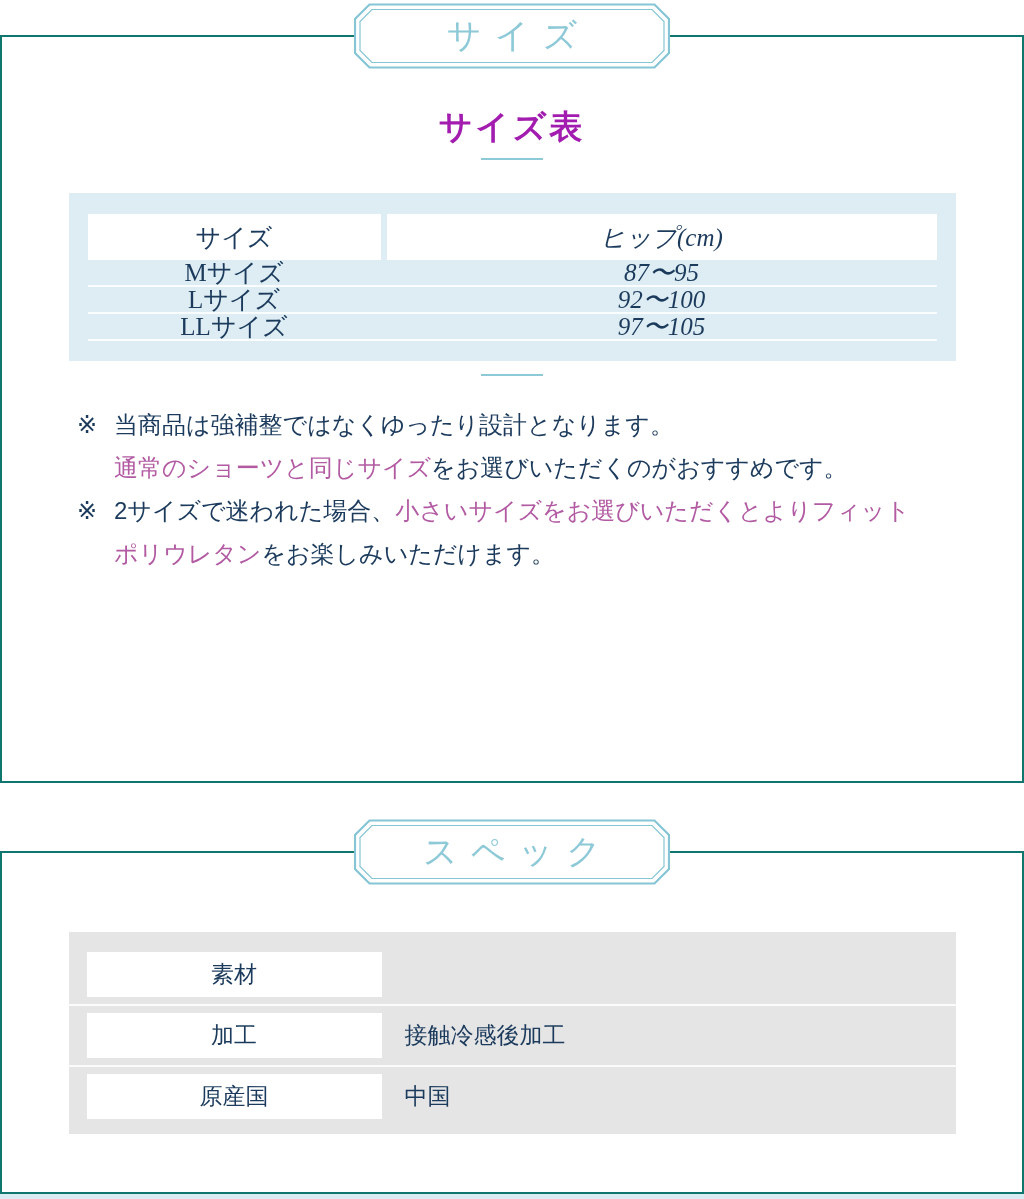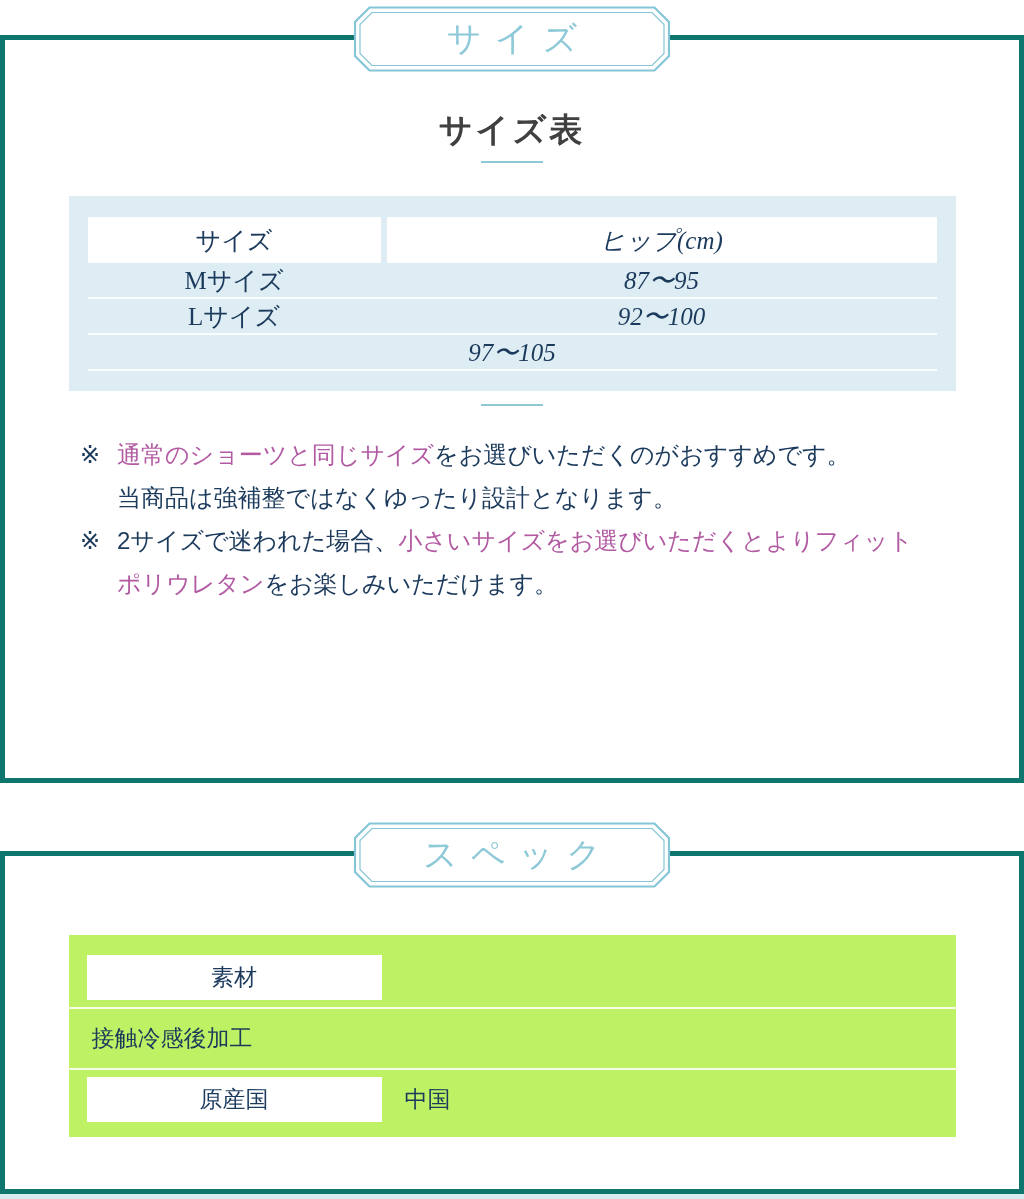--- a/index.html
+++ b/index.html
@@ -10,21 +10,21 @@
     overflow: hidden;
     position: relative;
     font-family: "Liberation Sans", "DejaVu Sans", sans-serif;
     color: #1b3a5c;
   }
 
   
   .section {
     position: relative;
     width: 100%;
-    border: 5px solid #0f766e;
+    border: 2px solid #0f766e;
     background: #ffffff;
   }
   .section-size { margin-top: 35px; height: 748px; }
   .section-spec { margin-top: 68px; height: 343px; }
   .bottom-strip {
     width: 100%;
     height: 5px;
     background: #d8ecf2;
   }
 
@@ -50,21 +50,21 @@
     padding-left: 13px; 
     color: #8ec9d8;
     font-weight: 400;
   }
 
   
   .subheading {
     text-align: center;
     font-size: 33px;
     letter-spacing: 3px;
-    color: #404040;
+    color: #a21caf;
     line-height: 1.1;
   }
   .subheading-rule {
     width: 62px;
     height: 2px;
     background: #8ec9d8;
     margin: 13px auto 0 auto;
   }
   .sh-size-chart { margin-top: 72px; }
   .sh-size-guide { margin-top: 64px; }
@@ -80,21 +80,21 @@
   }
   .st-header { display: flex; gap: 6px; height: 46px; }
   .st-header .st-cell {
     background: #ffffff;
     display: flex;
     align-items: center;
     justify-content: center;
   }
   .st-col1 { width: 293px; flex: none; }
   .st-col2 { flex: 1; font-style: italic; }
-  .st-row { display: flex; gap: 6px; height: 34px; }
+  .st-row { display: flex; gap: 6px; height: 25px; }
   .st-row .st-cell {
     display: flex;
     align-items: center;
     justify-content: center;
   }
   .st-sep { height: 2px; background: rgba(255,255,255,0.85); }
 
   
   .notes {
     margin: 27px 60px 0 75px;
@@ -103,21 +103,21 @@
   }
   .note { display: flex; align-items: flex-start; }
   .note-marker { width: 37px; flex: none; }
   .note-body { flex: 1; }
   .hl { color: #b25ba3; }
 
   
   .spec-table {
     width: 887px;
     margin: 79px auto 0 auto;
-    background: #bef264;
+    background: #e5e5e5;
     padding: 20px 0 15px 0;
     font-size: 23px;
   }
   .sp-row { display: flex; align-items: center; height: 45px; }
   .sp-label {
     width: 295px;
     height: 45px;
     margin-left: 18px;
     background: #ffffff;
     display: flex;
@@ -156,34 +156,35 @@
     </div>
     <div class="st-sep"></div>
 
     <div class="st-row">
       <div class="st-cell st-col1">Lサイズ</div>
       <div class="st-cell st-col2">92〜100</div>
     </div>
     <div class="st-sep"></div>
 
     <div class="st-row">
+      <div class="st-cell st-col1">LLサイズ</div>
       <div class="st-cell st-col2">97〜105</div>
     </div>
     <div class="st-sep"></div>
   </div>
 
   <div class="subheading-rule"></div>
 
   <div class="notes">
 
     <div class="note">
       <span class="note-marker">※</span>
       <div class="note-body">
+        <p class="note-line"><span>当商品は強補整ではなくゆったり設計となります。</span></p>
         <p class="note-line"><span class="hl">通常のショーツと同じサイズ</span><span>をお選びいただくのがおすすめです。</span></p>
-        <p class="note-line"><span>当商品は強補整ではなくゆったり設計となります。</span></p>
       </div>
     </div>
 
     <div class="note">
       <span class="note-marker">※</span>
       <div class="note-body">
         <p class="note-line"><span>2サイズで迷われた場合、</span><span class="hl">小さいサイズをお選びいただくとよりフィット</span></p>
         <p class="note-line"><span class="hl">ポリウレタン</span><span>をお楽しみいただけます。</span></p>
       </div>
     </div>
@@ -202,20 +203,21 @@
   </div>
 
   <div class="spec-table">
 
     <div class="sp-row">
       <div class="sp-label">素材</div>
     </div>
     <div class="sp-sep"></div>
 
     <div class="sp-row">
+      <div class="sp-label">加工</div>
       <div class="sp-value">接触冷感後加工</div>
     </div>
     <div class="sp-sep"></div>
 
     <div class="sp-row">
       <div class="sp-label">原産国</div>
       <div class="sp-value">中国</div>
     </div>
 
   </div>

